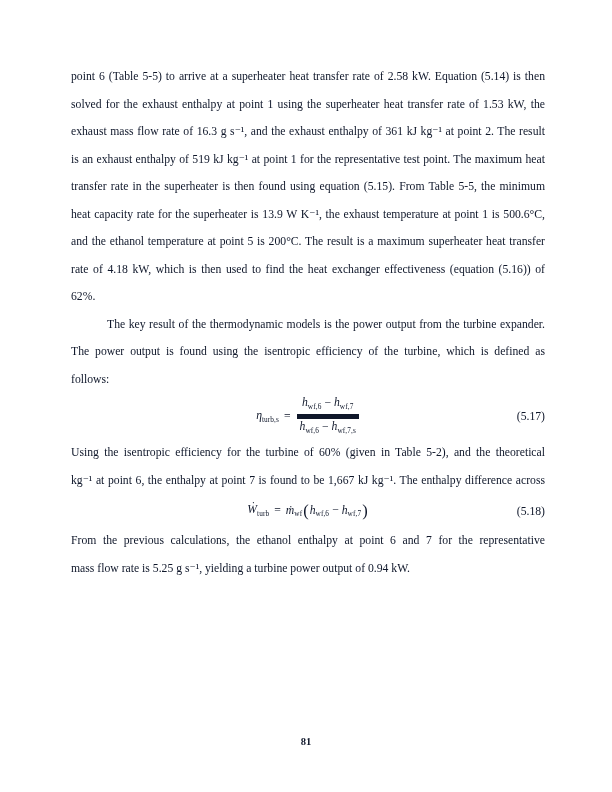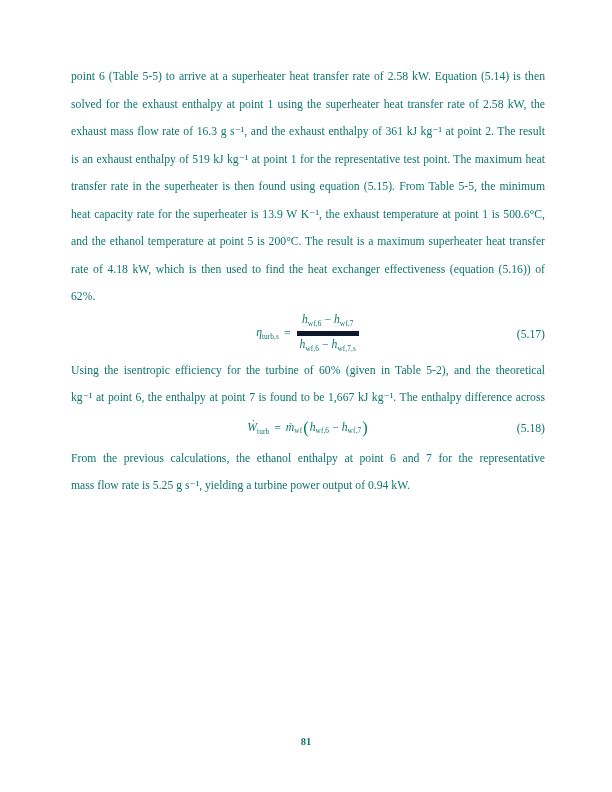--- a/index.html
+++ b/index.html
@@ -1,20 +1,20 @@
 <!DOCTYPE html>
 <html><head>
 <meta charset="utf-8">
 <style>
   html,body { margin:0; padding:0; background:#ffffff; }
   .page {
     position:relative;
     width:549px; height:792px;
     background:#ffffff;
-    color:#0f766e;
+    color:#0f172a;
     font-family:"Liberation Serif","DejaVu Serif",serif;
     overflow:hidden;
     border-radius:13px;
   }
   .body-text {
     position:absolute;
     left:71px; top:63px; width:474px;
     font-size:11.7px;
   }
   .line {
@@ -72,30 +72,35 @@
   }
 </style>
 </head>
 <body>
 
 <div class="page">
   <div class="body-text">
 
     <div>
       <div class="line">point 6 (Table 5-5) to arrive at a superheater heat transfer rate of 2.58 kW. Equation (5.14) is then</div>
-      <div class="line">solved for the exhaust enthalpy at point 1 using the superheater heat transfer rate of 2.58 kW, the</div>
+      <div class="line">solved for the exhaust enthalpy at point 1 using the superheater heat transfer rate of 1.53 kW, the</div>
       <div class="line">exhaust mass flow rate of 16.3 g s⁻¹, and the exhaust enthalpy of 361 kJ kg⁻¹ at point 2. The result</div>
       <div class="line">is an exhaust enthalpy of 519 kJ kg⁻¹ at point 1 for the representative test point. The maximum heat</div>
       <div class="line">transfer rate in the superheater is then found using equation (5.15). From Table 5-5, the minimum</div>
       <div class="line">heat capacity rate for the superheater is 13.9 W K⁻¹, the exhaust temperature at point 1 is 500.6°C,</div>
       <div class="line">and the ethanol temperature at point 5 is 200°C. The result is a maximum superheater heat transfer</div>
       <div class="line">rate of 4.18 kW, which is then used to find the heat exchanger effectiveness (equation (5.16)) of</div>
       <div class="line last">62%.</div>
     </div>
 
+    <div>
+      <div class="line indent">The key result of the thermodynamic models is the power output from the turbine expander.</div>
+      <div class="line">The power output is found using the isentropic efficiency of the turbine, which is defined as</div>
+      <div class="line last">follows:</div>
+    </div>
 
     <div class="eq-row eq1">
       <span><span class="ev">η</span><span class="es">turb,s</span></span>
       <span class="eqsign">=</span>
       <span class="frac">
         <span class="fnum"><span class="ev">h</span><span class="es">wf,6</span><span class="fop">−</span><span class="ev">h</span><span class="es">wf,7</span></span>
         <span class="fden"><span class="ev">h</span><span class="es">wf,6</span><span class="fop">−</span><span class="ev">h</span><span class="es">wf,7,s</span></span>
       </span>
       <span class="eq-num">(5.17)</span>
     </div>

